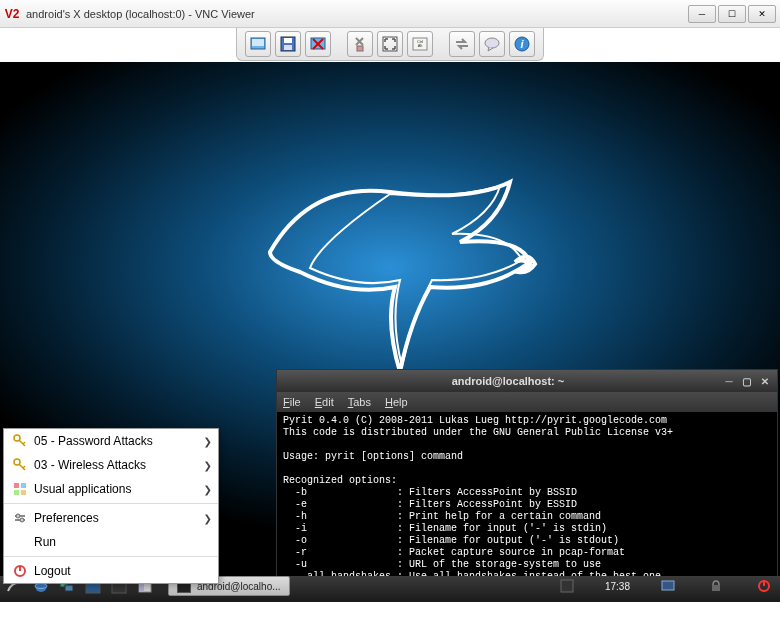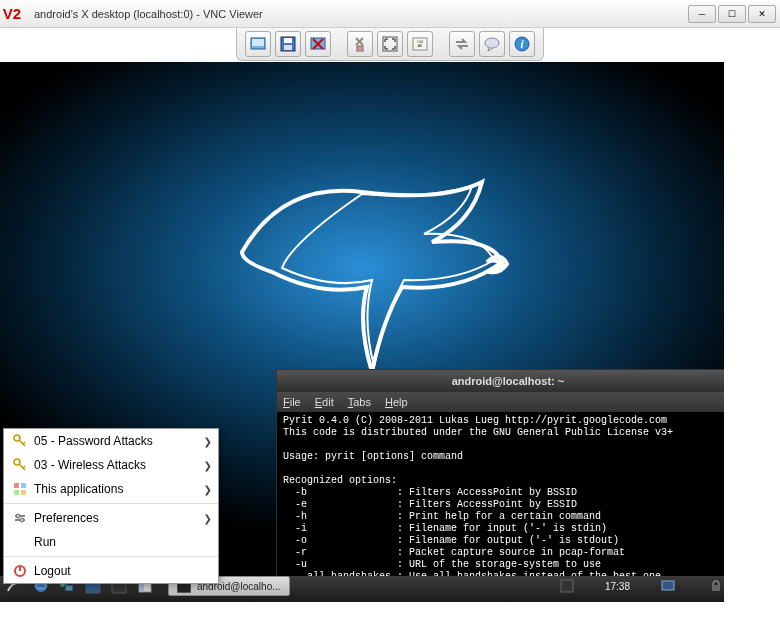--- a/index.html
+++ b/index.html
@@ -1,33 +1,33 @@
 <!DOCTYPE html>
 <html><head>
 <meta charset="utf-8">
 <style>
 * { margin: 0; padding: 0; box-sizing: border-box; }
 body { width: 780px; height: 628px; font-family: Arial, sans-serif; overflow: hidden; background: #fff; position: relative; }
 
 
 .win-titlebar { height: 28px; background: linear-gradient(#fdfdfd, #e8e8e8); border-bottom: 1px solid #ccc; display: flex; align-items: center; padding: 0 4px; }
-.win-titlebar .vnc-icon { width: 16px; height: 16px; margin-right: 14px; display: flex; align-items: center; justify-content: center; font-size: 15px; font-weight: bold; color: #c00; }
+.win-titlebar .vnc-icon { width: 16px; height: 16px; margin-right: 6px; display: flex; align-items: center; justify-content: center; font-size: 12px; font-weight: bold; color: #c00; }
 .win-titlebar .title { font-size: 11px; color: #333; flex: 1; }
 .win-titlebar .win-btns { display: flex; gap: 2px; }
 .win-titlebar .win-btn { width: 28px; height: 18px; background: linear-gradient(#f8f8f8,#e0e0e0); border: 1px solid #aaa; border-radius: 2px; display: flex; align-items: center; justify-content: center; font-size: 9px; cursor: pointer; }
 
 
 .vnc-toolbar-area { height: 34px; background: #fff; display: flex; justify-content: center; align-items: flex-start; }
 .vnc-toolbar { display: flex; gap: 4px; background: linear-gradient(#f6f6f6,#e4e4e4); border: 1px solid #bbb; border-top: none; border-radius: 0 0 6px 6px; padding: 3px 8px; }
 .vnc-tb-btn { width: 26px; height: 26px; background: linear-gradient(#fdfdfd,#e4e4e4); border: 1px solid #aaa; border-radius: 3px; display: flex; align-items: center; justify-content: center; cursor: pointer; }
 .vnc-tb-btn svg { width: 18px; height: 18px; }
 .vnc-tb-sep { width: 8px; }
 
 
-.desktop { position: absolute; top: 62px; left: 0; width: 724px; height: 540px; background: radial-gradient(ellipse 60% 50% at 50% 38%, #2b8fd6 0%, #0d4d7a 40%, #031d2f 75%, #000 100%); overflow: hidden; }
+.desktop { position: absolute; top: 62px; left: 0; width: 780px; height: 540px; background: radial-gradient(ellipse 60% 50% at 50% 38%, #2b8fd6 0%, #0d4d7a 40%, #031d2f 75%, #000 100%); overflow: hidden; }
 .dragon { position: absolute; top: 60px; left: 50%; transform: translateX(-50%); width: 360px; height: 260px; }
 
 
 .terminal { position: absolute; left: 276px; top: 307px; width: 502px; height: 257px; background: #000; border: 1px solid #333; display: flex; flex-direction: column; }
 .term-titlebar { height: 22px; background: linear-gradient(#555,#2e2e2e); display: flex; align-items: center; color: #ddd; font-size: 11px; padding: 0 4px; font-weight: bold; }
 .term-titlebar .t-center { flex: 1; text-align: center; }
 .term-titlebar .t-btn { width: 16px; height: 14px; margin-left: 2px; display: flex; align-items: center; justify-content: center; cursor: pointer; color: #ccc; font-size: 10px; }
 .term-menubar { height: 20px; background: linear-gradient(#4a4a4a,#333); display: flex; align-items: center; padding: 0 6px; gap: 14px; color: #ddd; font-size: 11px; }
 .term-menubar span { cursor: pointer; }
 .term-menubar span u { text-decoration: underline; }
@@ -266,21 +266,21 @@
     </div>
     <div class="ctx-item">
       <span class="ci-icon">
         <svg width="14" height="14" viewBox="0 0 14 14">
           <rect x="1" y="1" width="5" height="5" fill="#e88"></rect>
           <rect x="8" y="1" width="5" height="5" fill="#8ce"></rect>
           <rect x="1" y="8" width="5" height="5" fill="#ae8"></rect>
           <rect x="8" y="8" width="5" height="5" fill="#ec8"></rect>
         </svg>
       </span>
-      <span class="ci-label">This applications</span>
+      <span class="ci-label">Usual applications</span>
       <span class="ci-arrow">❯</span>
     </div>
     <div class="ctx-sep"></div>
     <div class="ctx-item">
       <span class="ci-icon">
         <svg width="14" height="14" viewBox="0 0 14 14">
           <rect x="2" y="4" width="10" height="2" fill="#888"></rect>
           <rect x="2" y="8" width="10" height="2" fill="#888"></rect>
           <circle cx="5" cy="5" r="2" fill="#ccc" stroke="#666"></circle>
           <circle cx="9" cy="9" r="2" fill="#ccc" stroke="#666"></circle>

